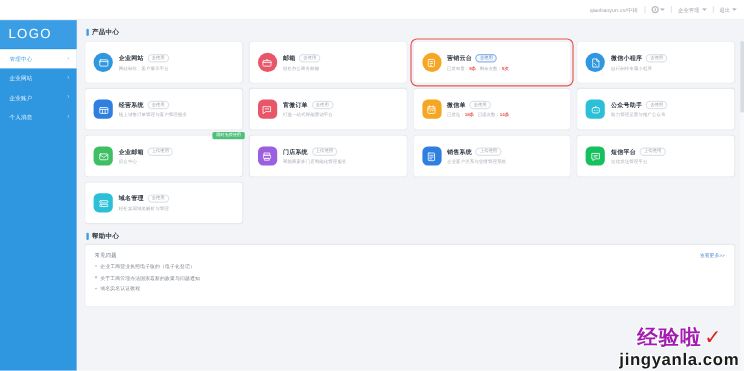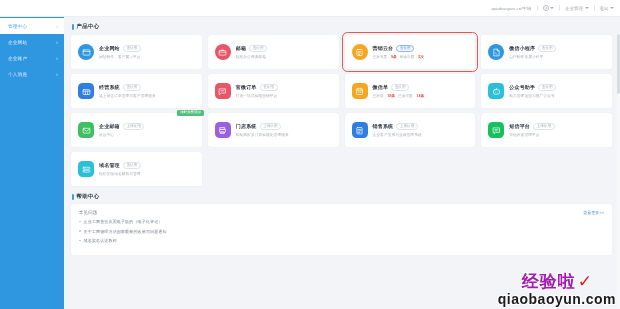--- a/index.html
+++ b/index.html
@@ -136,20 +136,21 @@
       <span class="tb-item">
         <span class="tb-text">退出</span>
         <span class="caret"></span>
       </span>
     </div>
   </div>
 
   <div class="body">
 
     <div class="sidebar">
+      <div class="logo">LOGO</div>
       <div class="nav">
         <div class="nav-item active">
           <span>管理中心</span>
           <span class="chev">›</span>
         </div>
         <div class="nav-item">
           <span>企业网站</span>
           <span class="chev">›</span>
         </div>
         <div class="nav-item">
@@ -404,21 +405,21 @@
               <span class="dot"></span>
               <span class="news-text">域名实名认证教程</span>
             </div>
           </div>
       </div>
 
       <div class="watermark">
         <div>
           <span class="wm1">经验啦</span><span class="wm-check">✓</span>
         </div>
-        <div class="wm2">qiaobaoyun.com</div>
+        <div class="wm2">jingyanla.com</div>
       </div>
 
       <div class="scroll-x">
         <div class="scroll-thumb"></div>
       </div>
 
     </div>
   </div>
 </div>
 

